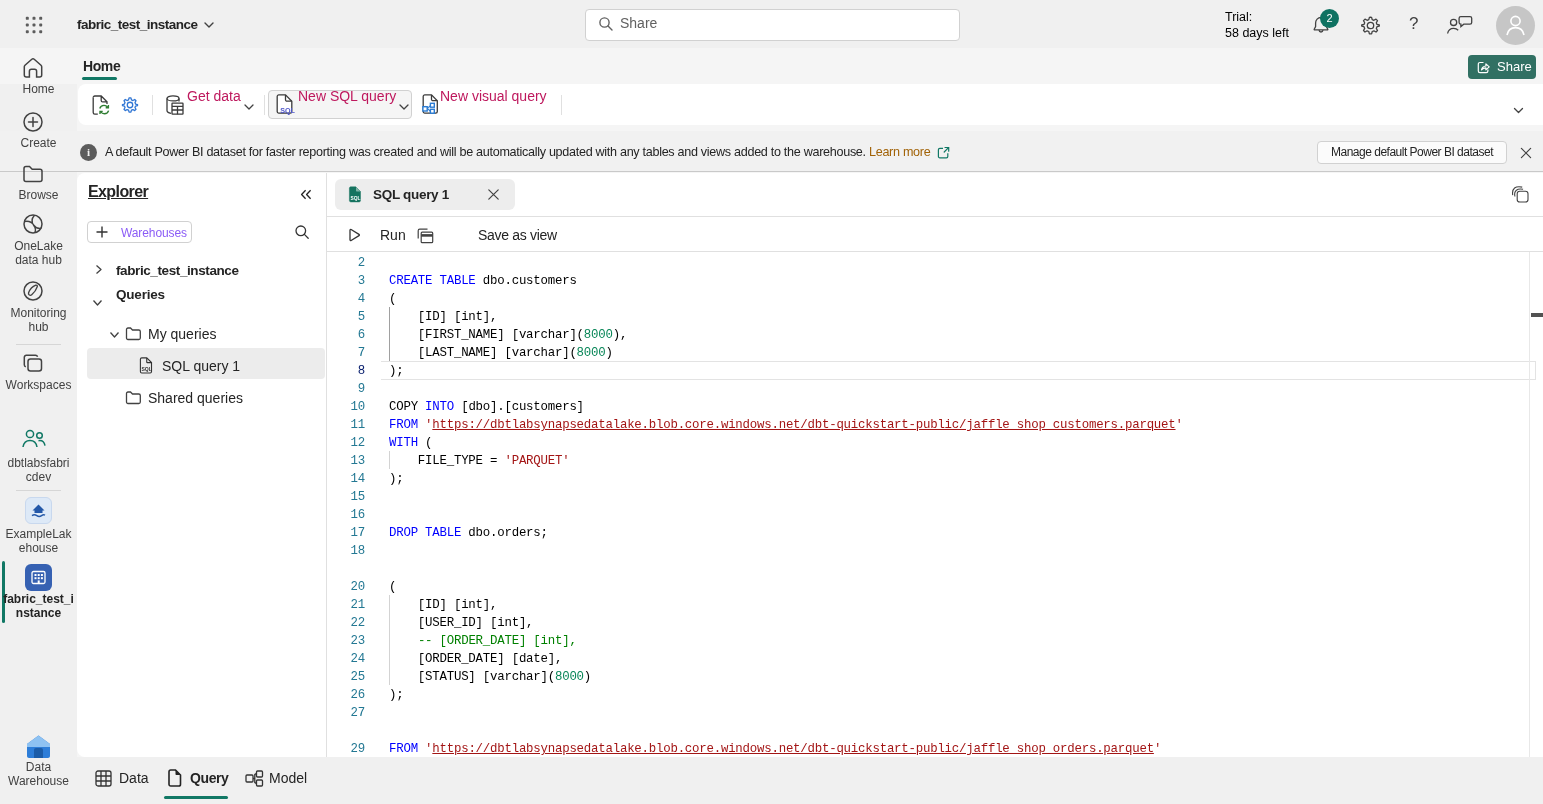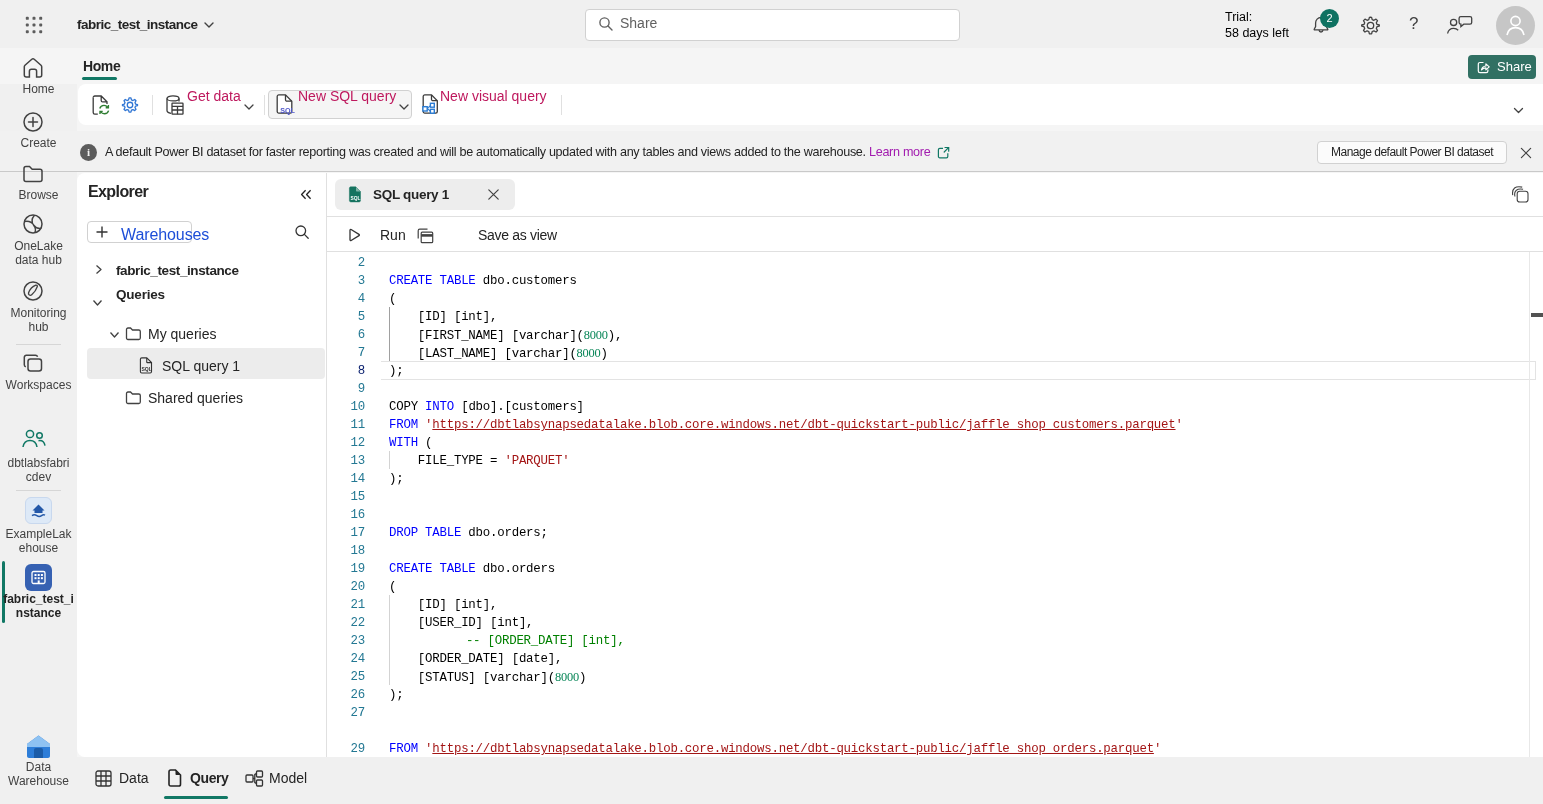--- a/index.html
+++ b/index.html
@@ -23,39 +23,39 @@
 .ribtxt { font-size:14px; color:#be185d; top:88px; }
 #sqlbtn { left:268px; top:90px; width:144px; height:29px; background:#f5f5f5; border:1px solid #d1d1d1; border-radius:4px; }
 
 #banner { left:0; top:131px; width:1543px; height:41px; background:#f1f1f1; border-bottom:1px solid #c9c9c9; }
 #bannertxt { left:105px; top:145px; font-size:12.6px; letter-spacing:-0.3px; color:#242424; }
 #managebtn { left:1317px; top:141px; width:190px; height:23px; background:#fbfbfb; border:1px solid #d1d1d1; border-radius:4px; font-size:12px; letter-spacing:-0.5px; text-align:center; line-height:21px; color:#242424; }
 
 #main { left:77px; top:173px; width:1466px; height:584px; background:#fff; border-radius:8px 0 0 8px; }
 #expdiv { left:326px; top:173px; width:1px; height:584px; background:#e0e0e0; }
 
-#exptitle { left:88px; top:183px; font-size:16px; font-weight:700; letter-spacing:-0.6px; }
+#exptitle { left:88px; top:183px; font-size:16px; font-weight:700; letter-spacing:-0.6px;text-decoration:underline; }
 #whbtn { left:87px; top:221px; width:105px; height:22px; border:1px solid #d1d1d1; border-radius:4px; background:#fff; }
 #selrow { left:87px; top:348px; width:238px; height:31px; background:#ececec; border-radius:4px; }
 
 #tabrow-border { left:327px; top:216px; width:1216px; height:1px; background:#e0e0e0; }
 #tab1 { left:335px; top:179px; width:180px; height:31px; background:#ededed; border-radius:6px; }
 #tab1txt { left:373px; top:187px; font-size:13.5px; font-weight:600; letter-spacing:-0.3px; }
 #edtb-border { left:327px; top:251px; width:1216px; height:1px; background:#e0e0e0; }
 #runtxt { left:380px; top:227px; font-size:14px; }
 #savetxt { left:442px; top:227px; font-size:14px; letter-spacing:-0.3px;margin-left:36px; }
 
 #editor { left:327px; top:252px; width:1216px; height:505px; background:#fff; overflow:hidden; }
 .cl { position:absolute; left:0; height:18px; width:1216px; }
 .gut { position:absolute; left:0; top:1px; width:38px; height:18px; text-align:right; font-size:12.4px; letter-spacing:-0.22px; line-height:18px; color:#237893; font-family:"Liberation Mono", monospace; }
 .code { position:absolute; left:62px; top:1px; height:18px; font-size:12.4px; letter-spacing:-0.22px; line-height:18px; font-family:"Liberation Mono", monospace; white-space:pre; color:#000; }
 .kw { color:#0000ff; }
 .str { color:#a31515; }
-.num { color:#098658;font-family:Liberation Serif, serif; }
-.cmt { color:#008000;margin-left:48px; }
+.num { color:#098658; }
+.cmt { color:#008000; }
 .lnk { color:#a31515; text-decoration:underline; }
 #curline { left:381px; top:361px; width:1155px; height:19px; border-top:1px solid #e3e3e3; border-bottom:1px solid #e3e3e3; border-right:1px solid #e3e3e3; }
 #ovr-border { left:1529px; top:252px; width:1px; height:505px; background:#e8e8e8; }
 #ovr-cursor { left:1531px; top:313px; width:12px; height:4px; background:#525252; }
 .guide { position:absolute; width:1px; }
 
 #bottombar { left:0; top:757px; width:1543px; height:47px; background:#f0f0f0; }
 .bbitem { top:770px; font-size:14px; color:#242424; }
 #queryunderline { left:164px; top:796px; width:64px; height:2.5px; background:#117865; border-radius:2px; }
 
@@ -181,42 +181,42 @@
  </g>
 </svg>
 <div class="abs ribtxt" style="left:440px">New visual query</div>
 <div class="abs vdiv" style="left:561px;top:95px;height:20px"></div>
 <svg class="abs" style="left:1512px;top:104px" width="13" height="13" viewBox="0 0 13 13">
     <path d="M2.5 4.5 L6.5 8.5 L10.5 4.5" fill="none" stroke="#424242" stroke-width="1.3" stroke-linecap="round" stroke-linejoin="round"></path>
   </svg>
 <div class="abs" id="banner"></div>
 <div class="abs" style="left:80px;top:144px;width:17px;height:17px;border-radius:50%;background:#5c5c5c"></div>
 <div class="abs" style="left:80px;top:146px;width:17px;text-align:center;font-size:11px;font-weight:700;color:#f1f1f1;font-family:'Liberation Serif',serif">i</div>
-<div class="abs" id="bannertxt">A default Power BI dataset for faster reporting was created and will be automatically updated with any tables and views added to the warehouse. <span style="color:#a21caf">Learn more</span></div>
+<div class="abs" id="bannertxt">A default Power BI dataset for faster reporting was created and will be automatically updated with any tables and views added to the warehouse. <span style="color:#a16207">Learn more</span></div>
 <svg class="abs" style="left:937px;top:146px" width="13" height="13" viewBox="0 0 13 13">
  <g fill="none" stroke="#117865" stroke-width="1.2">
  <path d="M10.8 7.2 L10.8 10.4 C10.8 11.2 10.2 11.8 9.4 11.8 L2.8 11.8 C2 11.8 1.4 11.2 1.4 10.4 L1.4 3.8 C1.4 3 2 2.4 2.8 2.4 L6 2.4"></path>
  <path d="M8 1.5 L11.7 1.5 L11.7 5.2 M11.5 1.7 L7.2 6" stroke-linecap="round"></path>
  </g>
 </svg>
 <div class="abs" id="managebtn">Manage default Power BI dataset</div>
 <svg class="abs" style="left:1520px;top:147px" width="12" height="12" viewBox="0 0 12 12">
     <path d="M1.4 1.4 L10.6 10.6 M10.6 1.4 L1.4 10.6" stroke="#424242" stroke-width="1.2" stroke-linecap="round"></path>
   </svg>
 <div class="abs" id="main"></div>
 
 <div class="abs" id="exptitle">Explorer</div>
 <svg class="abs" style="left:300px;top:189px" width="12" height="11" viewBox="0 0 12 11">
     <path d="M5.6 1.2 L1.6 5.5 L5.6 9.8 M10.6 1.2 L6.6 5.5 L10.6 9.8" fill="none" stroke="#242424" stroke-width="1.3" stroke-linejoin="round"></path>
   </svg>
 <div class="abs" id="whbtn"></div>
 <svg class="abs" style="left:95px;top:225px" width="14" height="14" viewBox="0 0 14 14">
     <path d="M7 1.5 L7 12.5 M1.5 7 L12.5 7" stroke="#333" stroke-width="1.4"></path>
   </svg>
-<div class="abs" style="left:121px;top:226px;font-size:16px;letter-spacing:-0.1px;color:#1d4ed8">Warehouses</div>
+<div class="abs" style="left:121px;top:226px;font-size:12px;letter-spacing:-0.1px;color:#8b5cf6">Warehouses</div>
 <svg class="abs" style="left:294px;top:224px" width="16" height="16" viewBox="0 0 16 16">
     <circle cx="6.8" cy="6.8" r="4.8" fill="none" stroke="#333" stroke-width="1.3"></circle>
     <path d="M10.4 10.4 L14.2 14.2" stroke="#333" stroke-width="1.3" stroke-linecap="round"></path>
   </svg>
 
 <svg class="abs" style="left:93px;top:264px" width="11" height="11" viewBox="0 0 11 11">
     <path d="M3.5 1.5 L8 5.5 L3.5 9.5" fill="none" stroke="#424242" stroke-width="1.3" stroke-linejoin="round"></path>
   </svg>
 <div class="abs" style="left:116px;top:263px;font-size:13.5px;font-weight:700;letter-spacing:-0.4px">fabric_test_instance</div>
 <svg class="abs" style="left:92px;top:297px" width="11" height="11" viewBox="0 0 11 11">
@@ -332,24 +332,20 @@
     </div>
 <div class="cl" style="top:253px">
       <div class="gut">16</div>
     </div>
 <div class="cl" style="top:271px">
       <div class="gut">17</div>
       <div class="code"><span class="kw">DROP TABLE</span> dbo.orders;</div>
     </div>
 <div class="cl" style="top:289px">
       <div class="gut">18</div>
-    </div>
-<div class="cl" style="top:307px">
-      <div class="gut">19</div>
-      <div class="code"><span class="kw">CREATE TABLE</span> dbo.orders</div>
     </div>
 <div class="cl" style="top:325px">
       <div class="gut">20</div>
       <div class="code">(</div>
     </div>
 <div class="cl" style="top:343px">
       <div class="gut">21</div>
       <div class="code">    [ID] [int],</div>
     </div>
 <div class="cl" style="top:361px">

